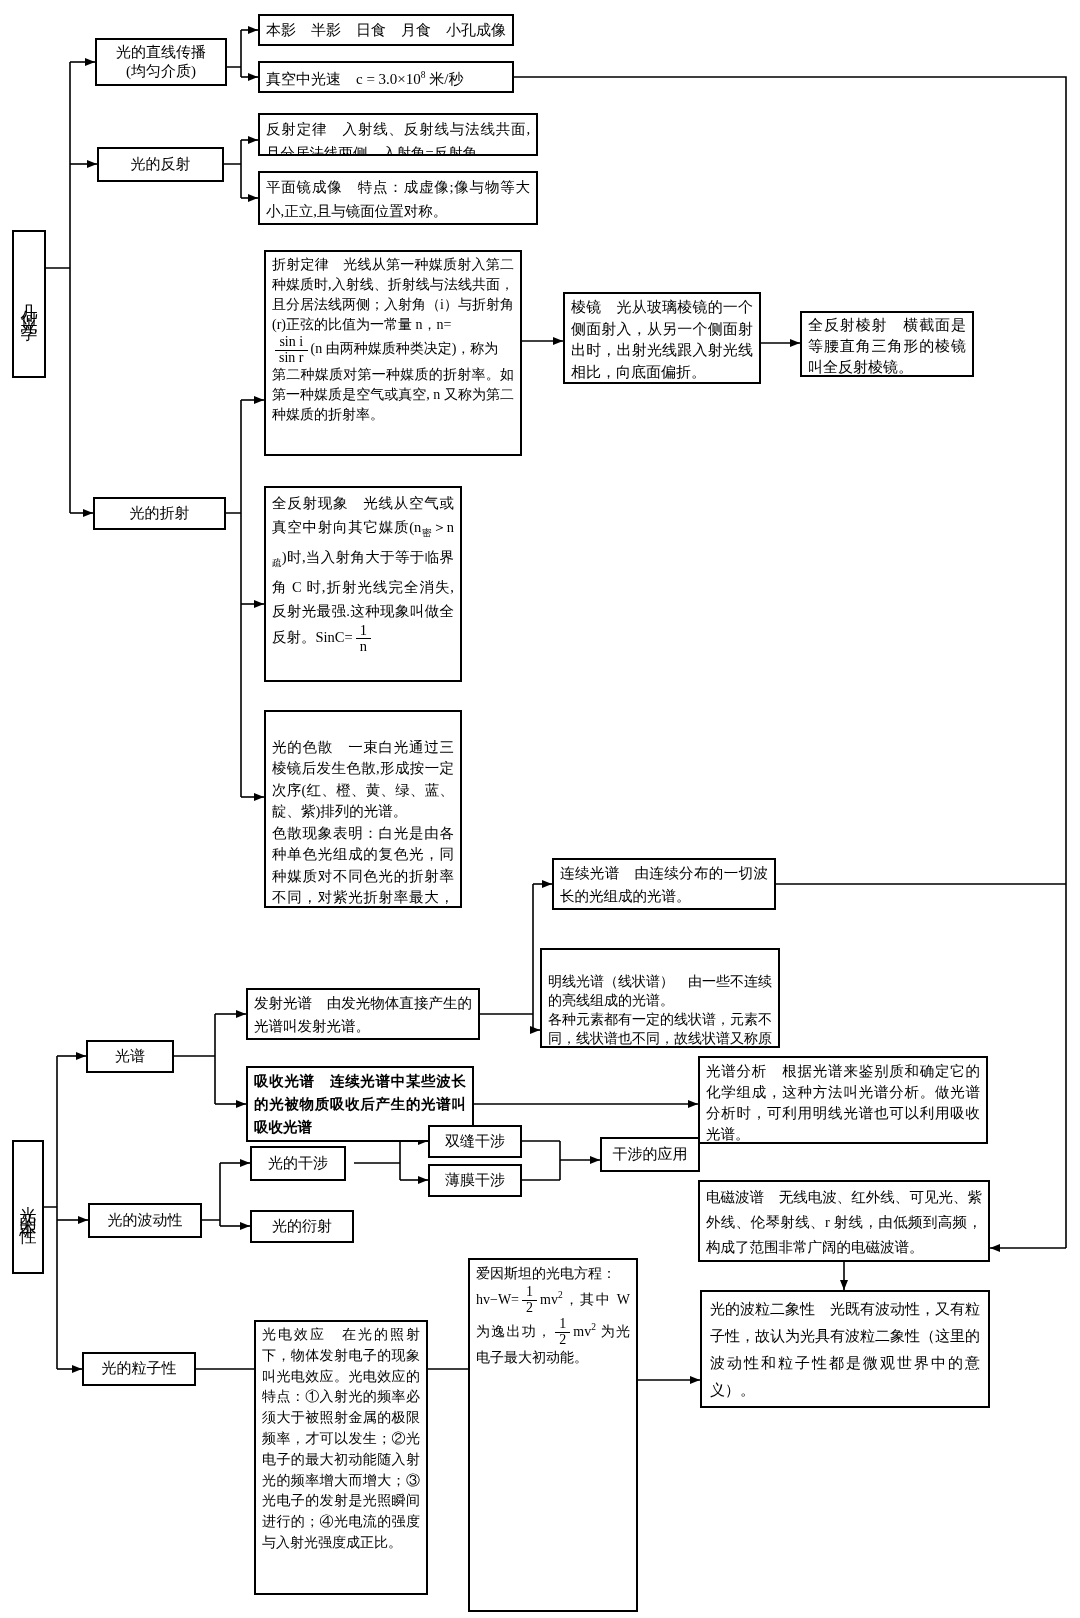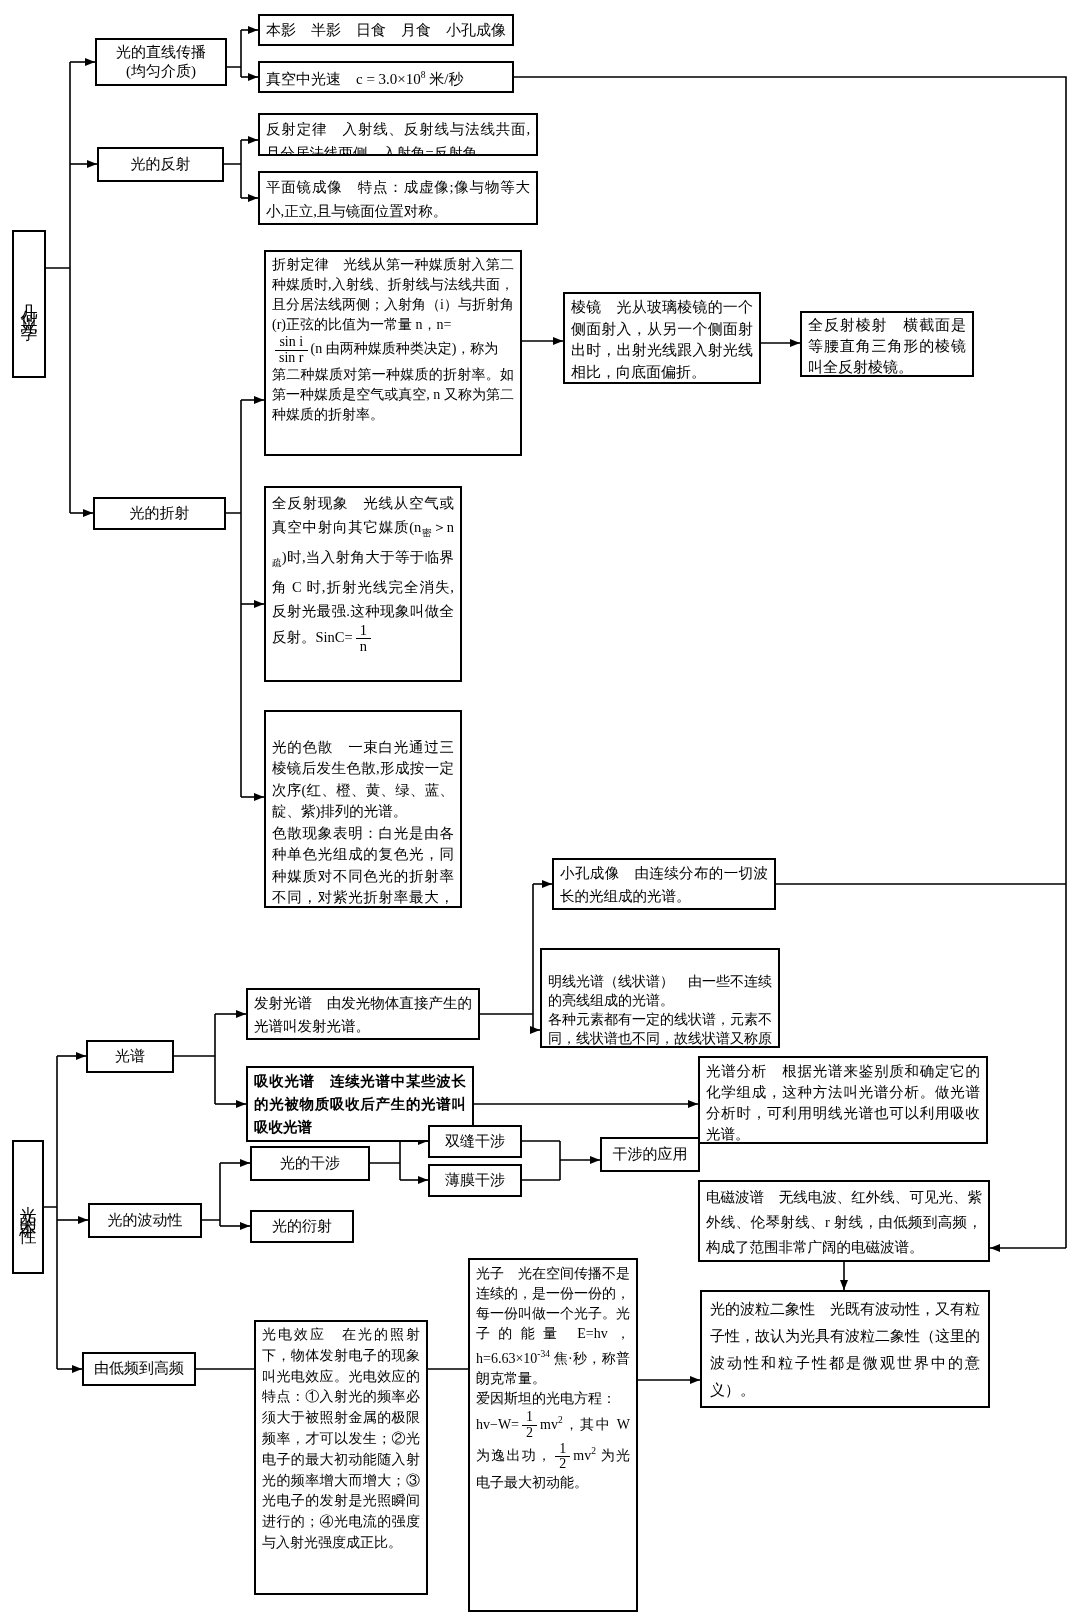--- a/index.html
+++ b/index.html
@@ -146,37 +146,37 @@
 
   <div class="box" style="left:246px;top:988px;width:234px;height:52px;font-size:14.5px;line-height:23px;padding:2px 6px;">
     <span>发射光谱　由发光物体直接产生的光谱叫发射光谱。</span>
   </div>
 
   <div class="box" style="left:246px;top:1066px;width:228px;height:76px;font-size:14.5px;line-height:23px;padding:2px 6px;font-weight:bold;">
     <span>吸收光谱　连续光谱中某些波长的光被物质吸收后产生的光谱叫吸收光谱</span>
   </div>
 
   <div class="box" style="left:552px;top:858px;width:224px;height:52px;font-size:14.5px;line-height:23px;padding:2px 6px;">
-    <span>小孔成像　由连续分布的一切波长的光组成的光谱。</span>
+    <span>连续光谱　由连续分布的一切波长的光组成的光谱。</span>
   </div>
 
   <div class="box pre" style="left:540px;top:948px;width:240px;height:100px;font-size:14px;line-height:19px;padding:3px 6px;">
     <span class="pre">明线光谱（线状谱）　由一些不连续的亮线组成的光谱。
 各种元素都有一定的线状谱，元素不同，线状谱也不同，故线状谱又称原子光谱。</span>
   </div>
 
   <div class="box" style="left:698px;top:1056px;width:290px;height:88px;font-size:14.5px;line-height:21px;">
     <span>光谱分析　根据光谱来鉴别质和确定它的化学组成，这种方法叫光谱分析。做光谱分析时，可利用明线光谱也可以利用吸收光谱。</span>
   </div>
 
   <div class="box lbl" style="left:88px;top:1203px;width:114px;height:35px;">
     <span>光的波动性</span>
   </div>
 
-  <div class="box lbl" style="left:250px;top:1146px;width:120px;height:35px;">
+  <div class="box lbl" style="left:250px;top:1146px;width:96px;height:35px;">
     <span>光的干涉</span>
   </div>
 
   <div class="box lbl" style="left:428px;top:1125px;width:94px;height:33px;">
     <span>双缝干涉</span>
   </div>
 
   <div class="box lbl" style="left:428px;top:1164px;width:94px;height:33px;">
     <span>薄膜干涉</span>
   </div>
@@ -187,32 +187,29 @@
 
   <div class="box lbl" style="left:250px;top:1210px;width:104px;height:33px;">
     <span>光的衍射</span>
   </div>
 
   <div class="box" style="left:698px;top:1180px;width:292px;height:82px;font-size:14.5px;line-height:25px;">
     <span>电磁波谱　无线电波、红外线、可见光、紫外线、伦琴射线、r 射线，由低频到高频，构成了范围非常广阔的电磁波谱。</span>
   </div>
 
   <div class="box lbl" style="left:82px;top:1352px;width:114px;height:34px;">
-    <span>由低频到高频</span>
+    <span>光的粒子性</span>
   </div>
 
   <div class="box" style="left:254px;top:1320px;width:174px;height:275px;font-size:14px;line-height:20.8px;padding:3px 6px;">
     <span>光电效应　在光的照射下，物体发射电子的现象叫光电效应。光电效应的特点：①入射光的频率必须大于被照射金属的极限频率，才可以发生；②光电子的最大初动能随入射光的频率增大而增大；③光电子的发射是光照瞬间进行的；④光电流的强度与入射光强度成正比。</span>
   </div>
 
   <div class="box" style="left:468px;top:1258px;width:170px;height:354px;font-size:14px;line-height:20px;padding:4px 6px;">
     <div>
-      <span>光子　光在空间传播不是连续的，是一份一份的，每一份叫做一个光子。光子的能量 E=hv，h=6.63×10</span><sup>-34</sup><span> 焦·秒，称普朗克常量。</span>
-    </div>
-    <div>
       <span>爱因斯坦的光电方程：</span>
     </div>
     <div style="line-height:22px;">
       <span>hv−W=</span><span class="frac"><span class="fn">1</span><span class="fd">2</span></span><span>mv</span><sup>2</sup><span>，其中 W 为逸出功，</span><span class="frac"><span class="fn">1</span><span class="fd">2</span></span><span>mv</span><sup>2</sup><span> 为光电子最大初动能。</span>
     </div>
   </div>
 
   <div class="box" style="left:700px;top:1290px;width:290px;height:118px;font-size:15px;line-height:27px;padding:4px 8px;">
     <span>光的波粒二象性　光既有波动性，又有粒子性，故认为光具有波粒二象性（这里的波动性和粒子性都是微观世界中的意义）。</span>
   </div>

